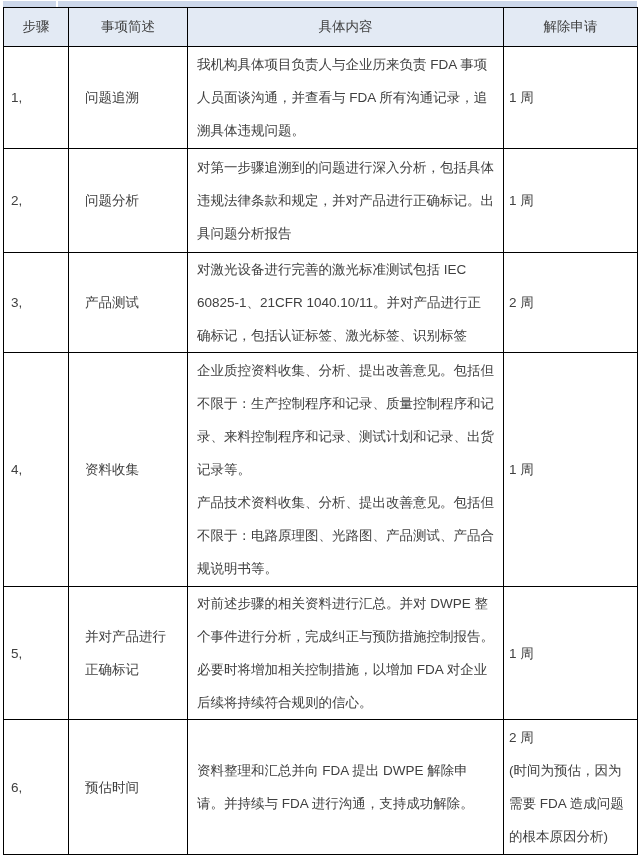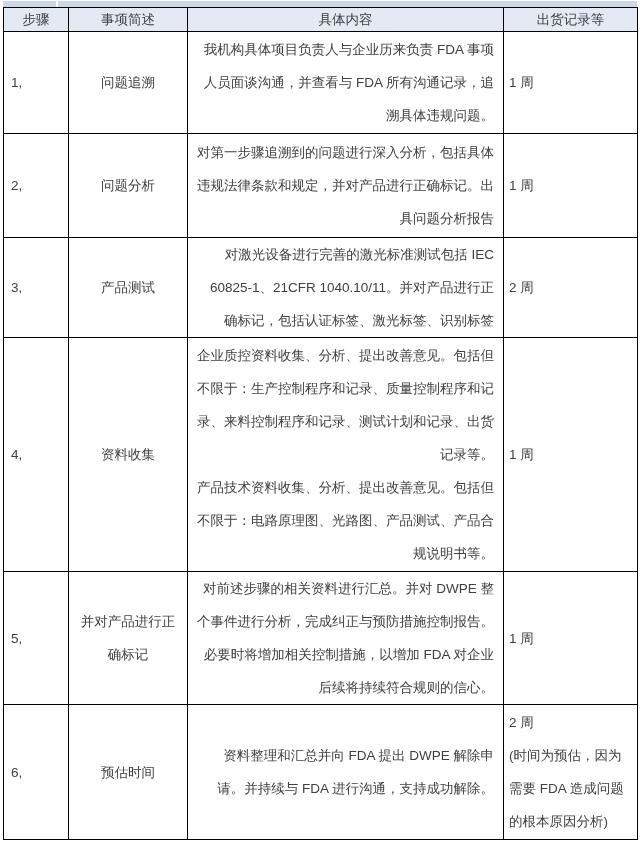--- a/index.html
+++ b/index.html
@@ -46,36 +46,36 @@
     table-layout: fixed;
   }
   th, td {
     border: 1px solid var(--border);
     font-size: 13.5px;
     font-weight: 400;
     color: var(--text);
     vertical-align: middle;
     overflow: hidden;
   }
-  thead tr { height: 24px; border-radius: 6px; }
+  thead tr { height: 39px; border-radius: 6px; }
   thead th {
     background: var(--header-bg);
     text-align: center;
     line-height: 20px;
   }
   tbody td { line-height: 33px; background: #ffffff; }
   tbody tr:nth-child(1) { height: 102px; }
   tbody tr:nth-child(2) { height: 104px; }
   tbody tr:nth-child(3) { height: 96px;  }
   tbody tr:nth-child(4) { height: 234px; }
   tbody tr:nth-child(5) { height: 133px; }
   tbody tr:nth-child(6) { height: 135px; }
   td.col-step    { text-align: left;   padding: 0 3px 0 7px; }
-  td.col-summary { text-align: center; padding: 0 8px; }
-  td.col-content { text-align: right; padding: 0 9px; }
+  td.col-summary { padding: 0 16px; }
+  td.col-content { text-align: left; padding: 0 9px; }
   td.col-time    { text-align: left; padding: 0 5px; }
   td p { margin: 0; }
 </style>
 </head>
 <body>
 
 <div class="page">
 
   <div class="cutoff-strip">
     <div class="strip-divider"></div>
@@ -86,21 +86,21 @@
       <col style="width:65px">
       <col style="width:119px">
       <col style="width:316px">
       <col style="width:134px">
     </colgroup>
     <thead>
       <tr>
         <th>步骤</th>
         <th>事项简述</th>
         <th>具体内容</th>
-        <th>出货记录等</th>
+        <th>解除申请</th>
       </tr>
     </thead>
     <tbody>
         <tr>
           <td class="col-step">1,</td>
           <td class="col-summary">问题追溯</td>
           <td class="col-content">
             <p>我机构具体项目负责人与企业历来负责 FDA 事项人员面谈沟通，并查看与 FDA 所有沟通记录，追溯具体违规问题。</p>
           </td>
           <td class="col-time">

